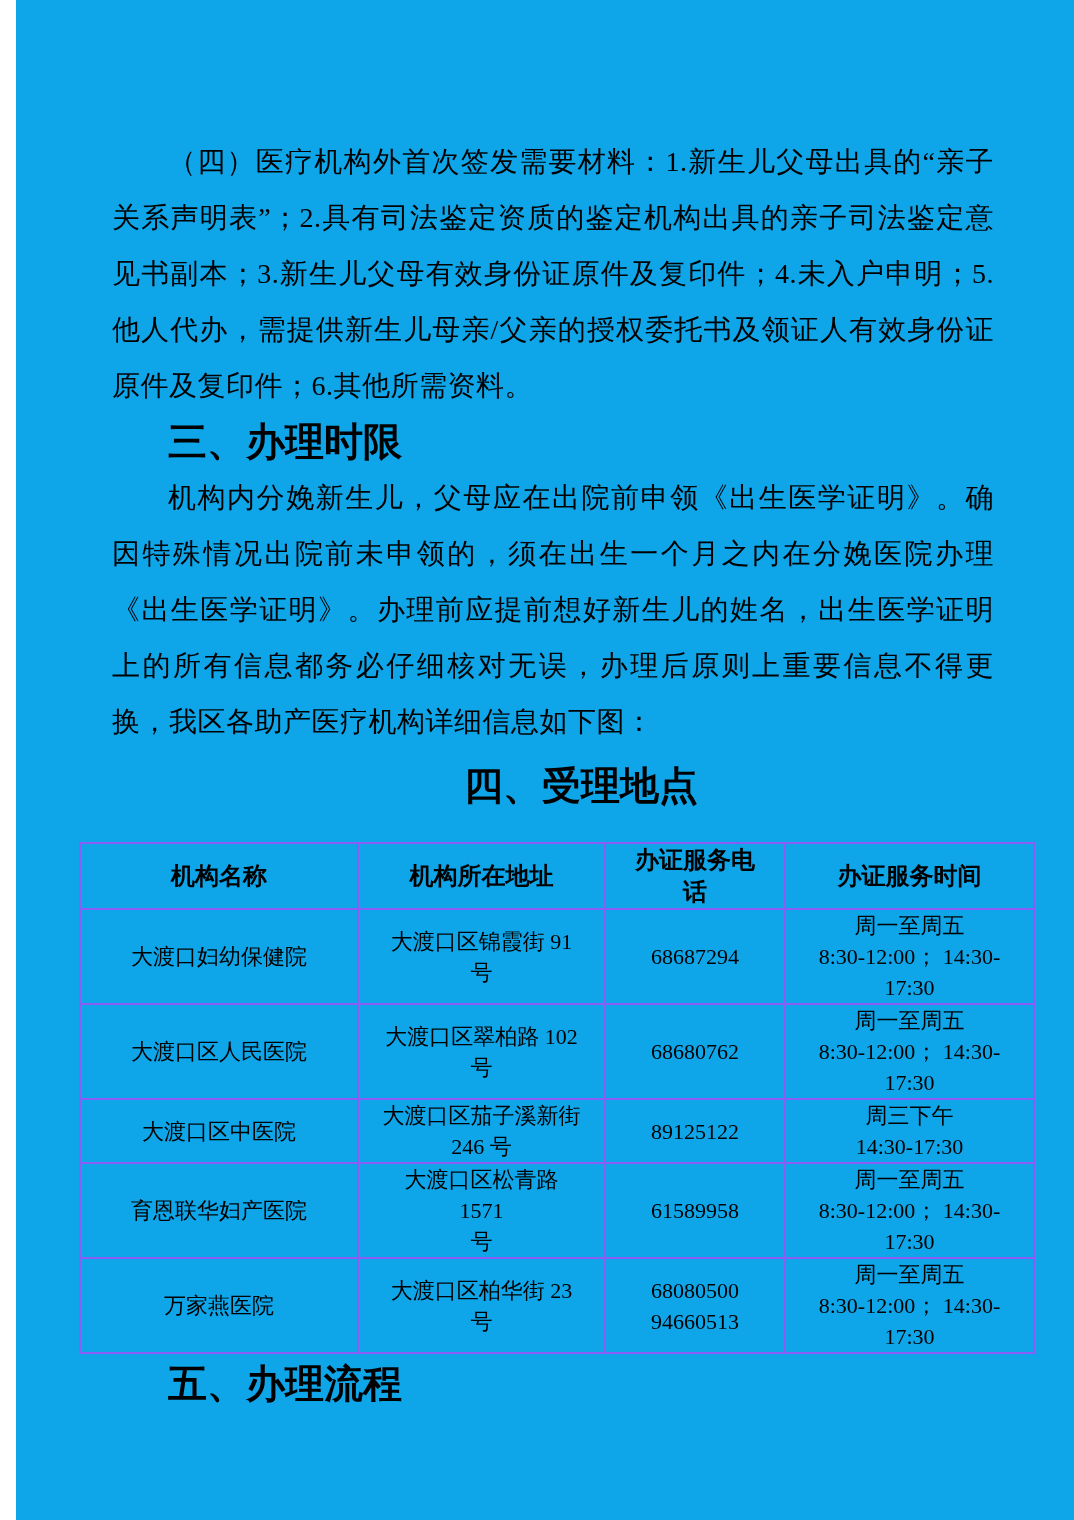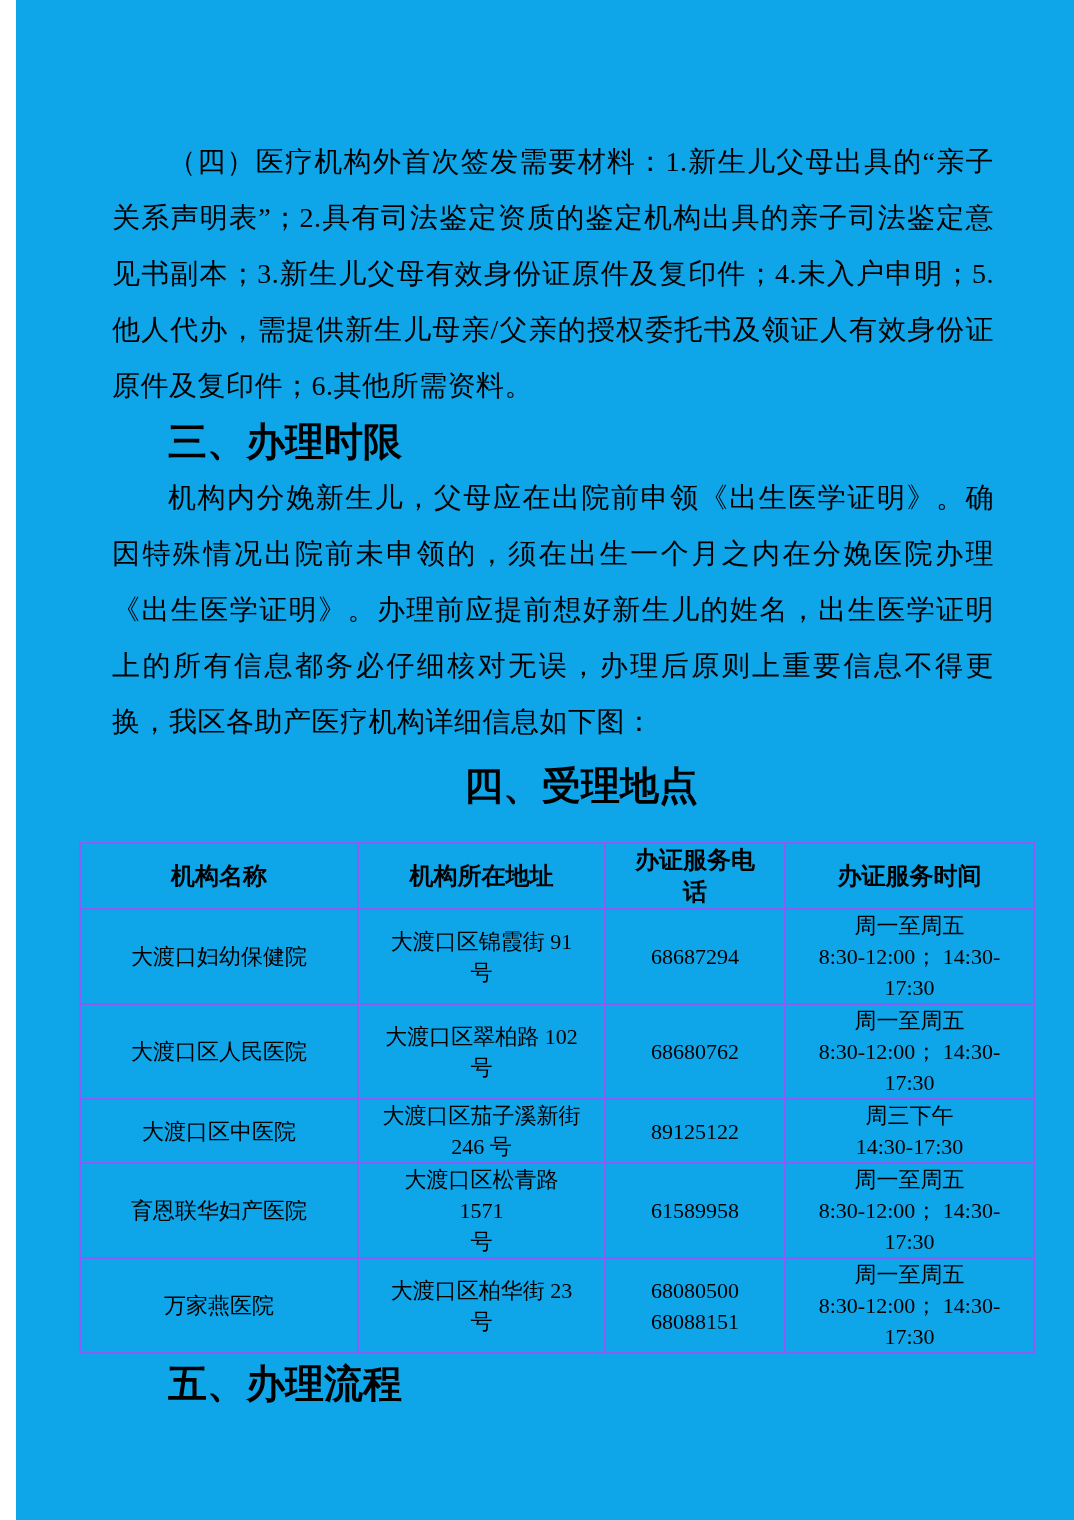--- a/index.html
+++ b/index.html
@@ -160,21 +160,21 @@
       </tr>
       <tr>
         <td>
             <span class="cell-line">万家燕医院</span>
           </td>
         <td>
             <span class="cell-line">大渡口区柏华街 23 号</span>
           </td>
         <td>
             <span class="cell-line">68080500</span>
-            <span class="cell-line">68088151</span>
+            <span class="cell-line">94660513</span>
           </td>
         <td>
             <span class="cell-line">周一至周五</span>
             <span class="cell-line">8:30-12:00； 14:30-17:30</span>
           </td>
       </tr>
     </tbody>
   </table>
 
   <h2 class="heading heading-5">五、办理流程</h2>

